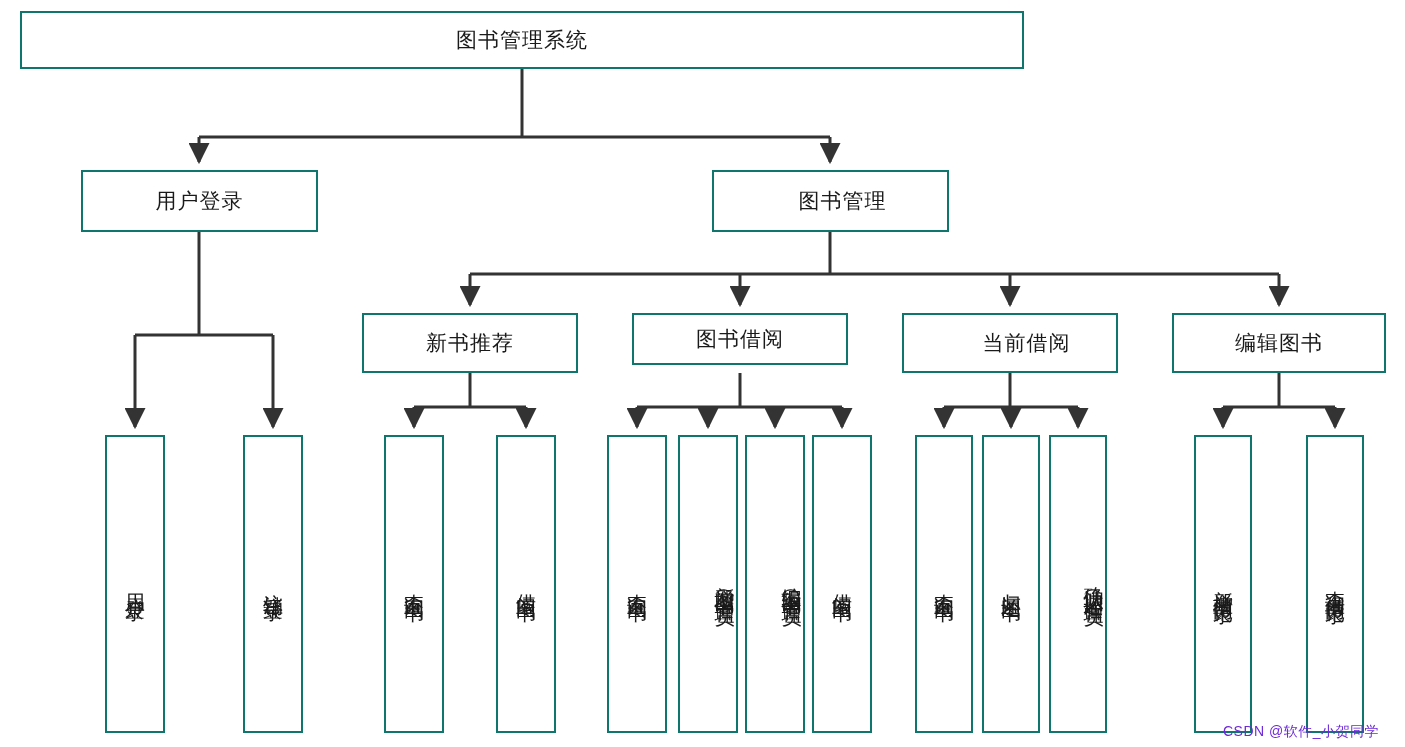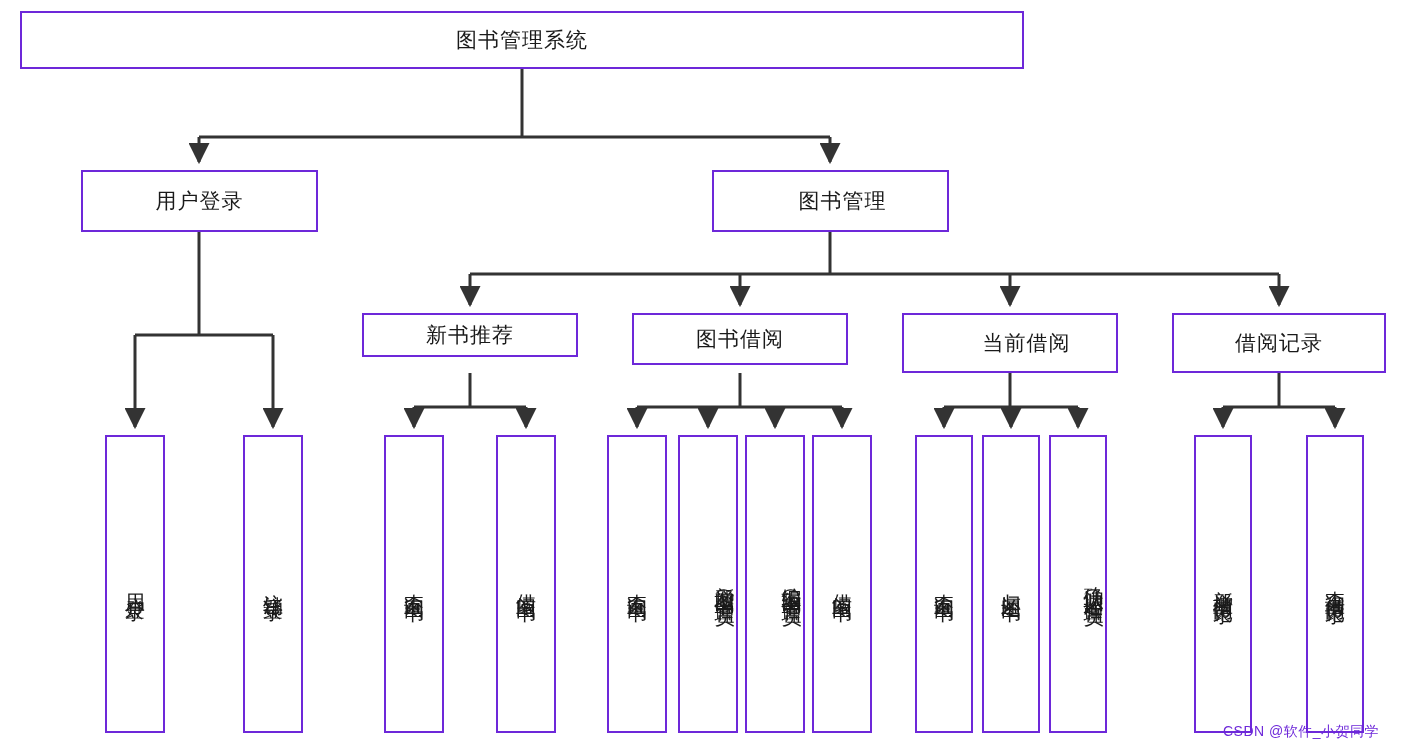--- a/index.html
+++ b/index.html
@@ -20,21 +20,21 @@
   #edges {
     position: absolute;
     left: 0;
     top: 0;
     width: 1405px;
     height: 747px;
   }
   .node {
     position: absolute;
     box-sizing: border-box;
-    border: 2px solid #6d28d9;
+    border: 2px solid #0f766e;
     background: #ffffff;
     color: #1a1a1a;
     display: flex;
     align-items: center;
     justify-content: center;
     text-align: center;
     line-height: 1.15;
     z-index: 2;
   }
   .node.h {
@@ -129,31 +129,31 @@
     <span class="node-label">图书管理系统</span>
   </div>
 
   <div class="node h" style="left:81px; top:170px; width:237px; height:62px;">
     <span class="node-label">用户登录</span>
   </div>
   <div class="node h" style="left:712px; top:170px; width:237px; height:62px;padding-left:24px;">
     <span class="node-label">图书管理</span>
   </div>
 
-  <div class="node h" style="left:362px; top:313px; width:216px; height:44px;">
+  <div class="node h" style="left:362px; top:313px; width:216px; height:60px;">
     <span class="node-label">新书推荐</span>
   </div>
   <div class="node h" style="left:632px; top:313px; width:216px; height:52px;">
     <span class="node-label">图书借阅</span>
   </div>
   <div class="node h" style="left:902px; top:313px; width:216px; height:60px;padding-left:33px;">
     <span class="node-label">当前借阅</span>
   </div>
   <div class="node h" style="left:1172px; top:313px; width:214px; height:60px;">
-    <span class="node-label">借阅记录</span>
+    <span class="node-label">编辑图书</span>
   </div>
 
   <div class="node v center" style="left:105px; top:435px; width:60px; height:298px;">
     <span class="node-label">用户登录</span>
   </div>
   <div class="node v center" style="left:243px; top:435px; width:60px; height:298px;">
     <span class="node-label">注销登录</span>
   </div>
 
   <div class="node v center" style="left:384px; top:435px; width:60px; height:298px;">

